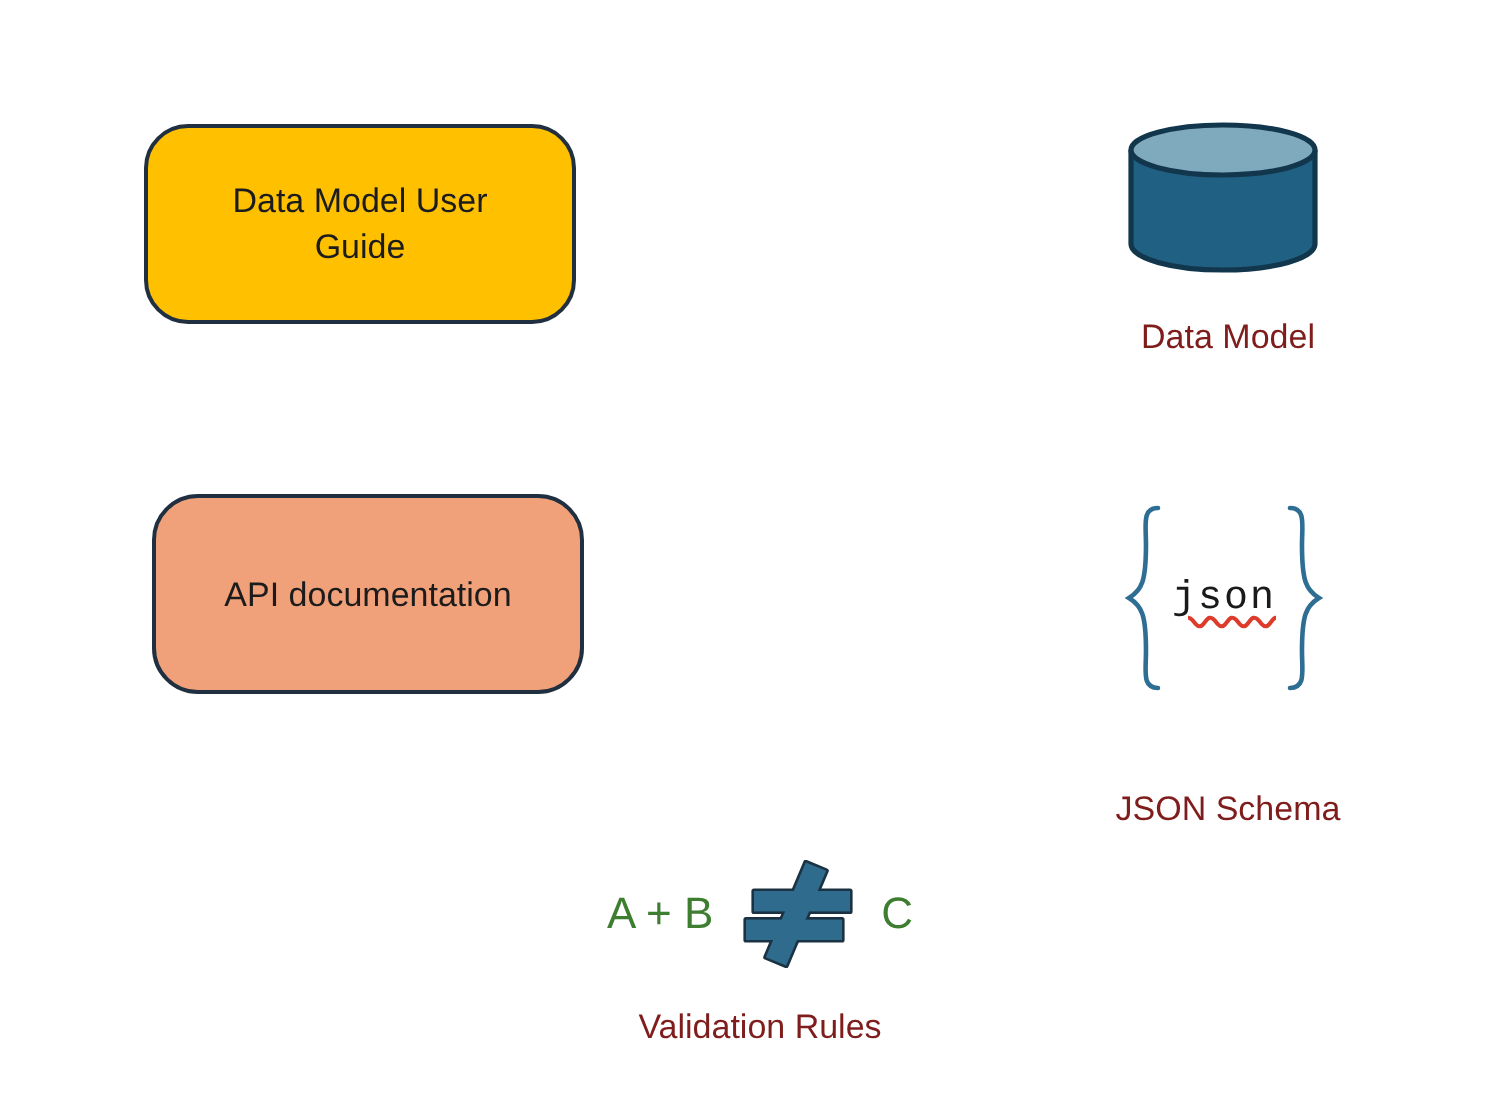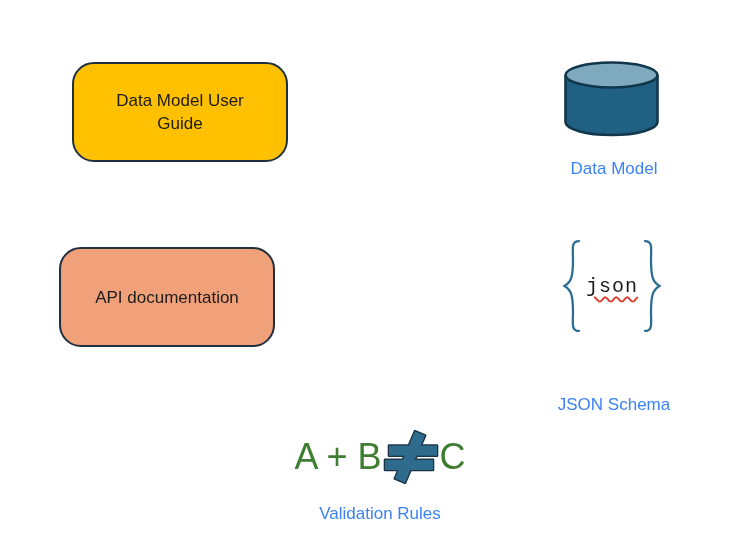--- a/index.html
+++ b/index.html
@@ -27,29 +27,29 @@
     display: flex;
     align-items: center;
     justify-content: center;
     text-align: center;
     padding: 0 26px;
     color: #1c1c1c;
     font-size: 17px;
     line-height: 23px;
   }
   .node-guide { left: 72px; top: 62px; background: var(--gold-fill, #FFC000); align-items: center; }
-  .node-api   { left: 59px; top: 247px; background: var(--salmon-fill, #F1A17A); }
+  .node-api   { left: 76px; top: 247px; background: var(--salmon-fill, #F1A17A); border-radius: 23px; }
 
   
   .cylinder { position: absolute; left: 562px; top: 60px; }
 
   
   .json-icon {
     position: absolute;
-    left: 562px; top: 238px;
+    left: 562px; top: 251px;
     width: 100px; height: 96px;
     display: flex;
     align-items: center;
     justify-content: center;
     gap: 5px;
   }
   .json-text {
     font-family: "Liberation Mono", "DejaVu Sans Mono", monospace;
     font-size: 20px;
     letter-spacing: 1px;
@@ -59,37 +59,37 @@
     text-decoration-color: var(--squiggle-color, #dd3b2b);
     text-decoration-thickness: 1.5px;
     text-underline-offset: 4px;
   }
 
   
   .icon-label {
     position: absolute;
     width: 180px;
     text-align: center;
-    color: #3b82f6;
+    color: #7f1d1d;
     font-size: 17px;
   }
   .label-data-model  { left: 524px; top: 159px; }
   .label-json-schema { left: 524px; top: 367px; margin-top: 28px; }
   .label-validation  { left: 280px; top: 504px; width: 200px; }
 
   
   .validation-expr {
     position: absolute;
     left: 278px; top: 428px;
     width: 204px; height: 58px;
     display: flex;
     align-items: center;
     justify-content: center;
-    gap: 0;
-    font-size: 36px;
+    gap: 13px;
+    font-size: 22px;
     color: var(--expr-color, #3E7E31);
   }
   .neq-svg { display: block; margin: 0 1px; }
 </style>
 </head>
 <body>
 
 <div class="canvas" style="background: rgb(255, 255, 255);">
 
   <div class="rect-node node-guide">

